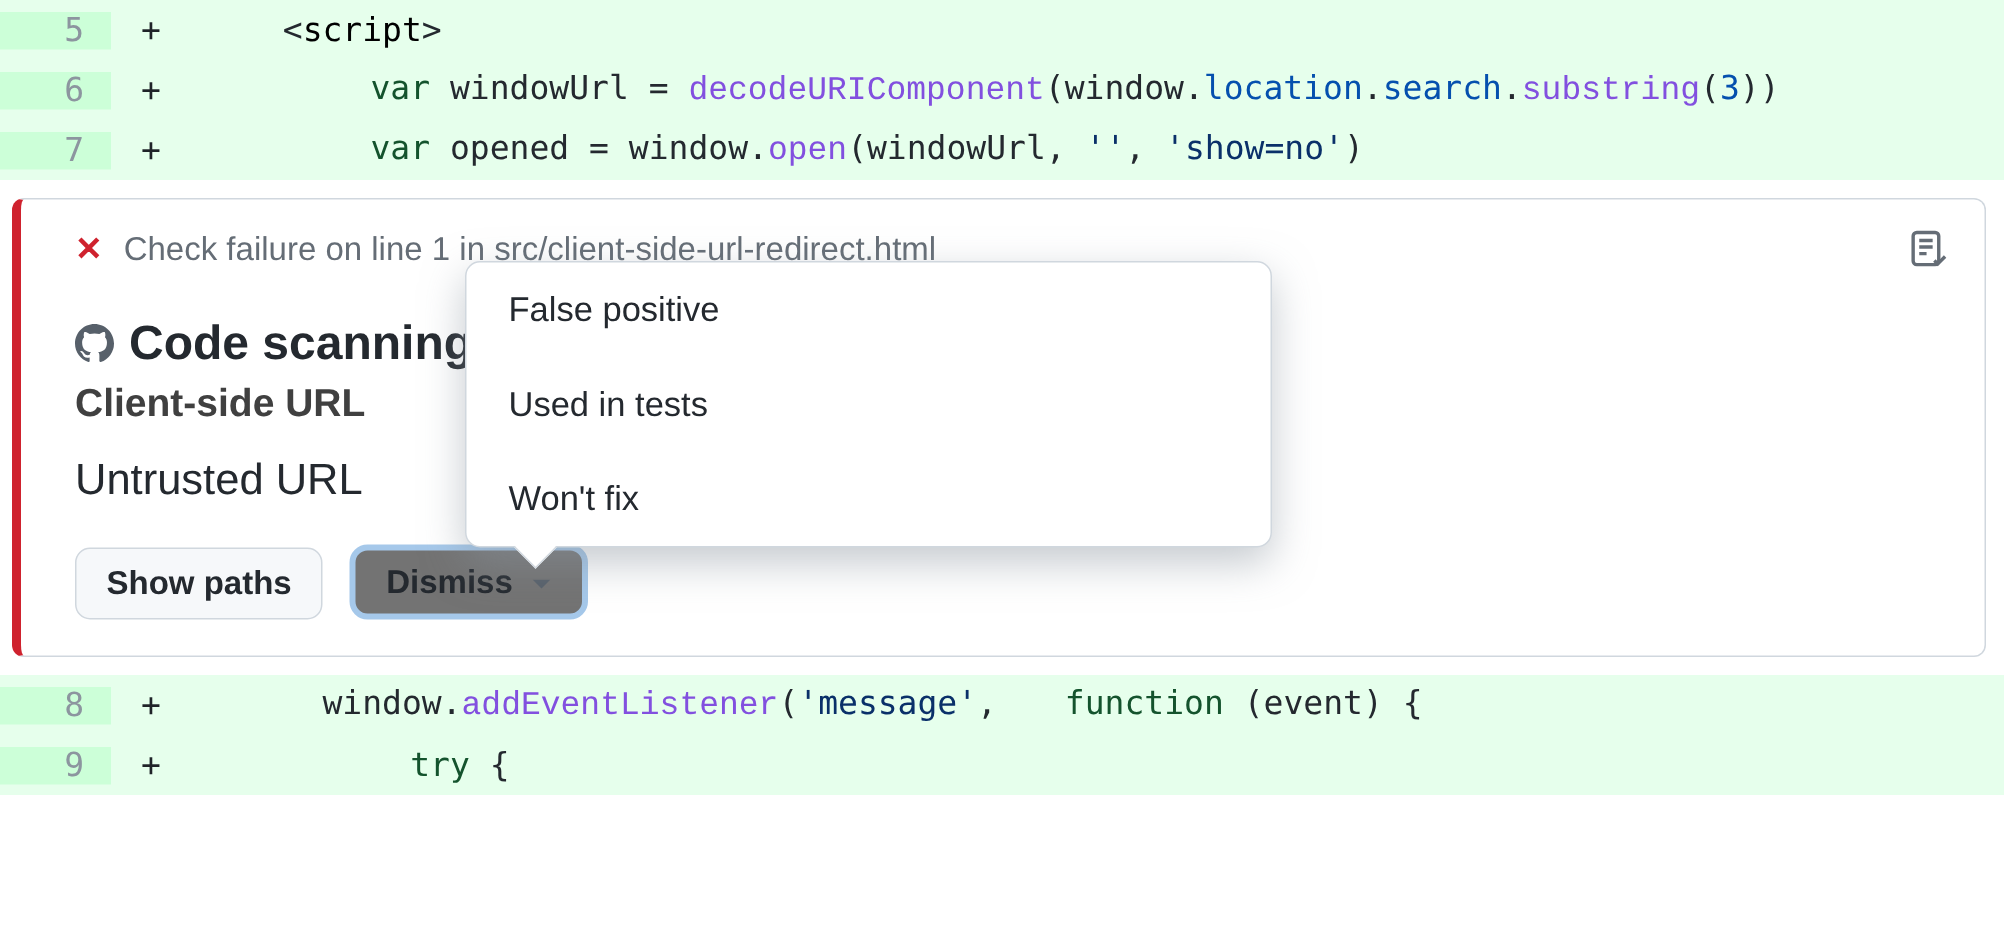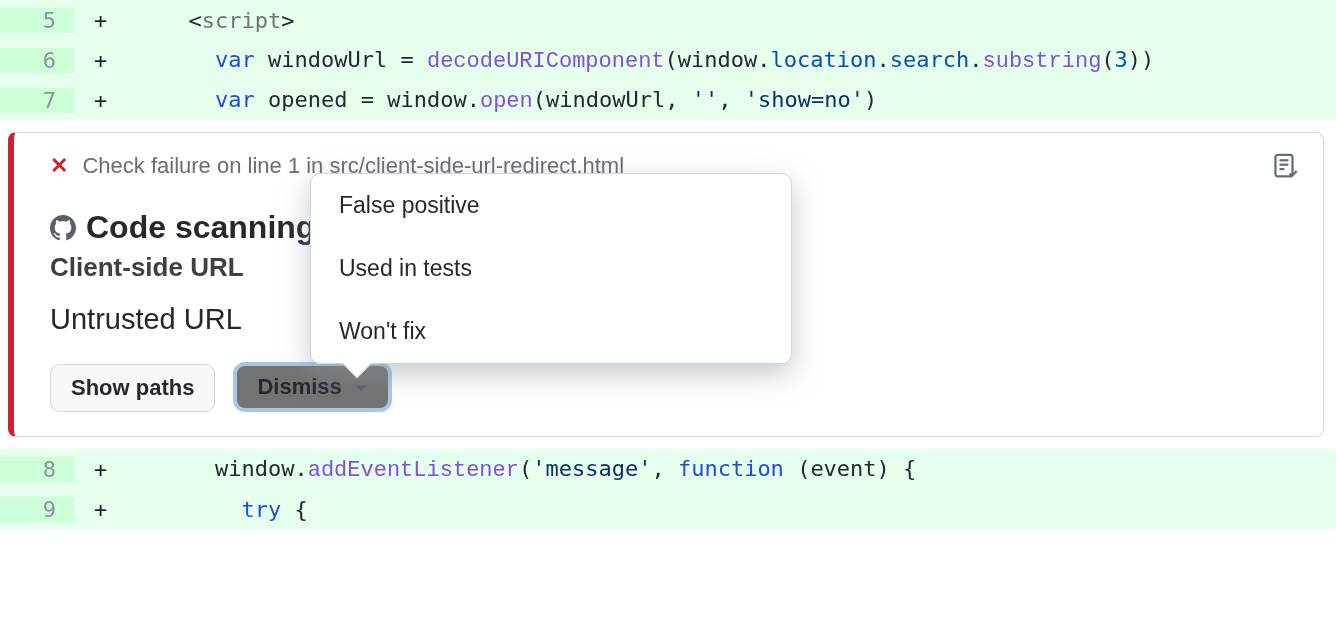--- a/index.html
+++ b/index.html
@@ -32,22 +32,22 @@
     font-family: ui-monospace, SFMono-Regular, "SF Mono", Menlo, Consolas, monospace;
     font-size: 22px;
     color: #1f2328;
   }
   .code {
     font-family: ui-monospace, SFMono-Regular, "SF Mono", Menlo, Consolas, monospace;
     font-size: 22px;
     white-space: pre;
     color: #24292f;
   }
-  .tok-tag { color: #737373; }
-  .tok-kw  { color: #1d4ed8; }
+  .tok-tag { color: #000000; }
+  .tok-kw  { color: #14532d; margin-left: 32px; }
   .tok-id  { color: #24292f; }
   .tok-func{ color: #8250df; font-family: Liberation Mono, monospace; }
   .tok-prop{ color: #0550ae; }
   .tok-num { color: #0550ae; }
   .tok-str { color: #0a3069; }
   .tok-punct{color:#24292f;}
 
   .alert-wrap {
     position: relative;
     margin: 12px 12px 12px 8px;
@@ -133,21 +133,21 @@
     padding: 8px 20px;
   }
   .caret-down {
     color: #57606a;
   }
 
   .popover {
     position: absolute;
     bottom: 72px;
     left: 296px;
-    width: 482px;
+    width: 538px;
     background: #fff;
     border: 1px solid #d0d7de;
     border-radius: 10px;
     box-shadow: 0 10px 28px rgba(140,149,159,0.5);
     z-index: 10;
   }
   .popover-item {
     padding: 18px 28px;
     font-size: 23px;
     color: #24292f;

